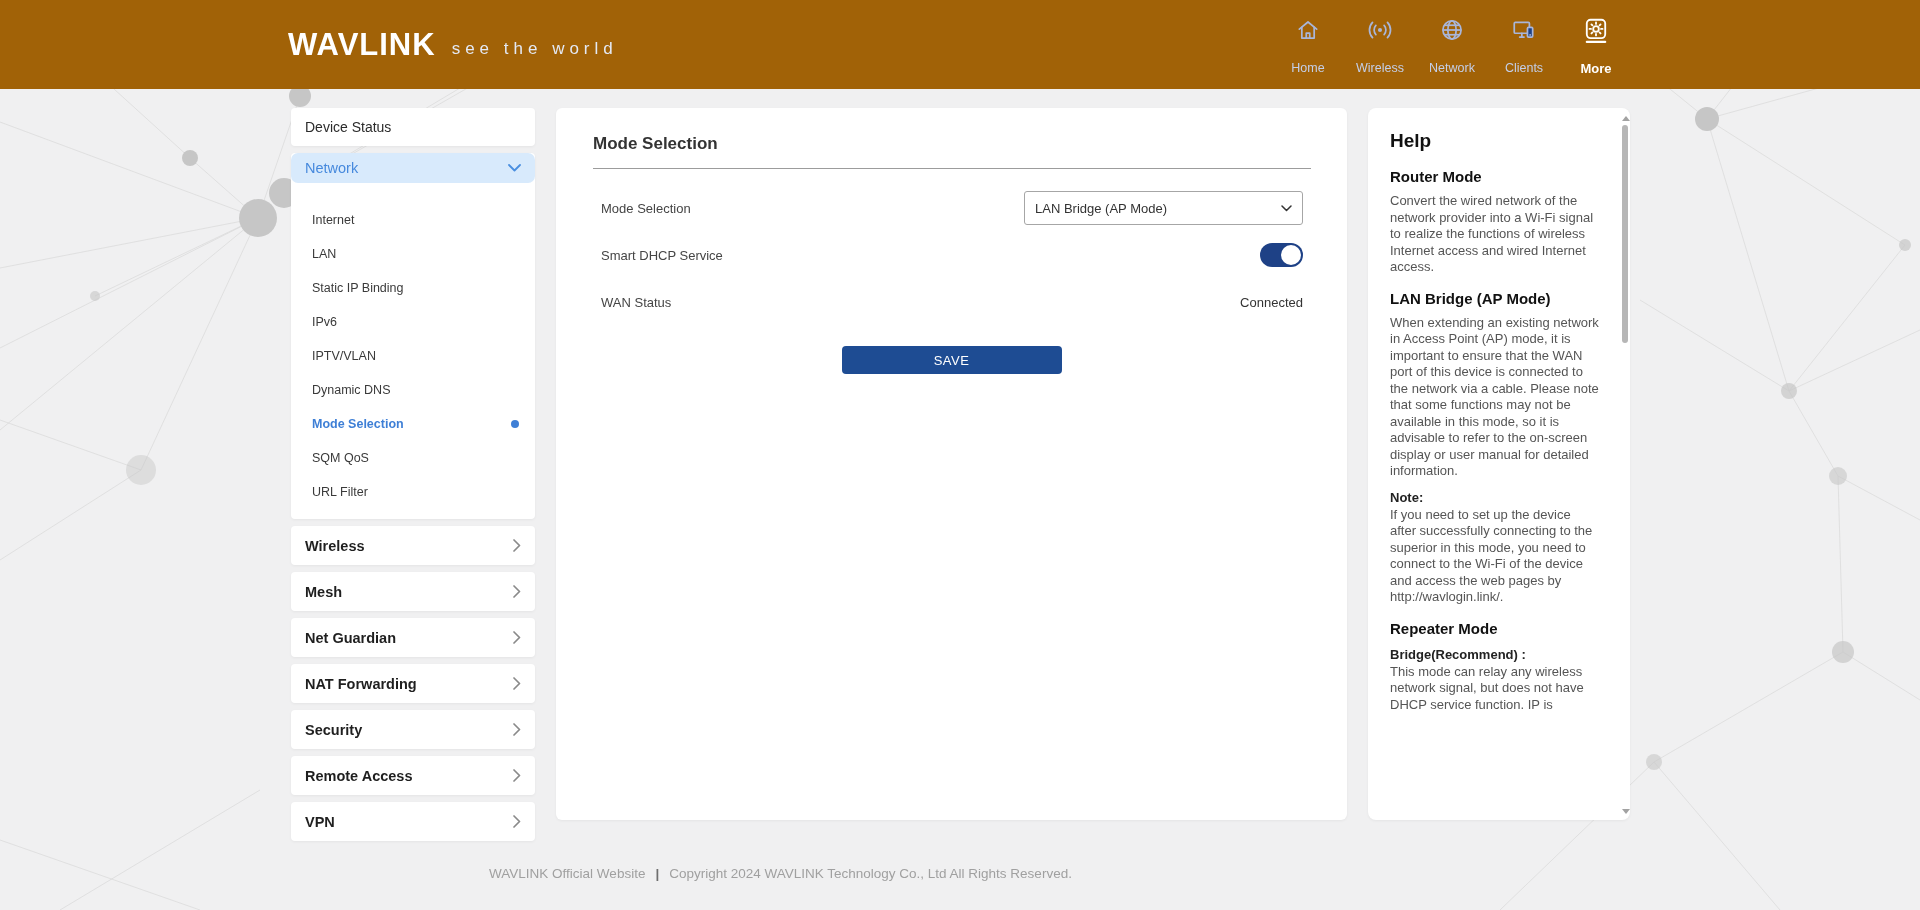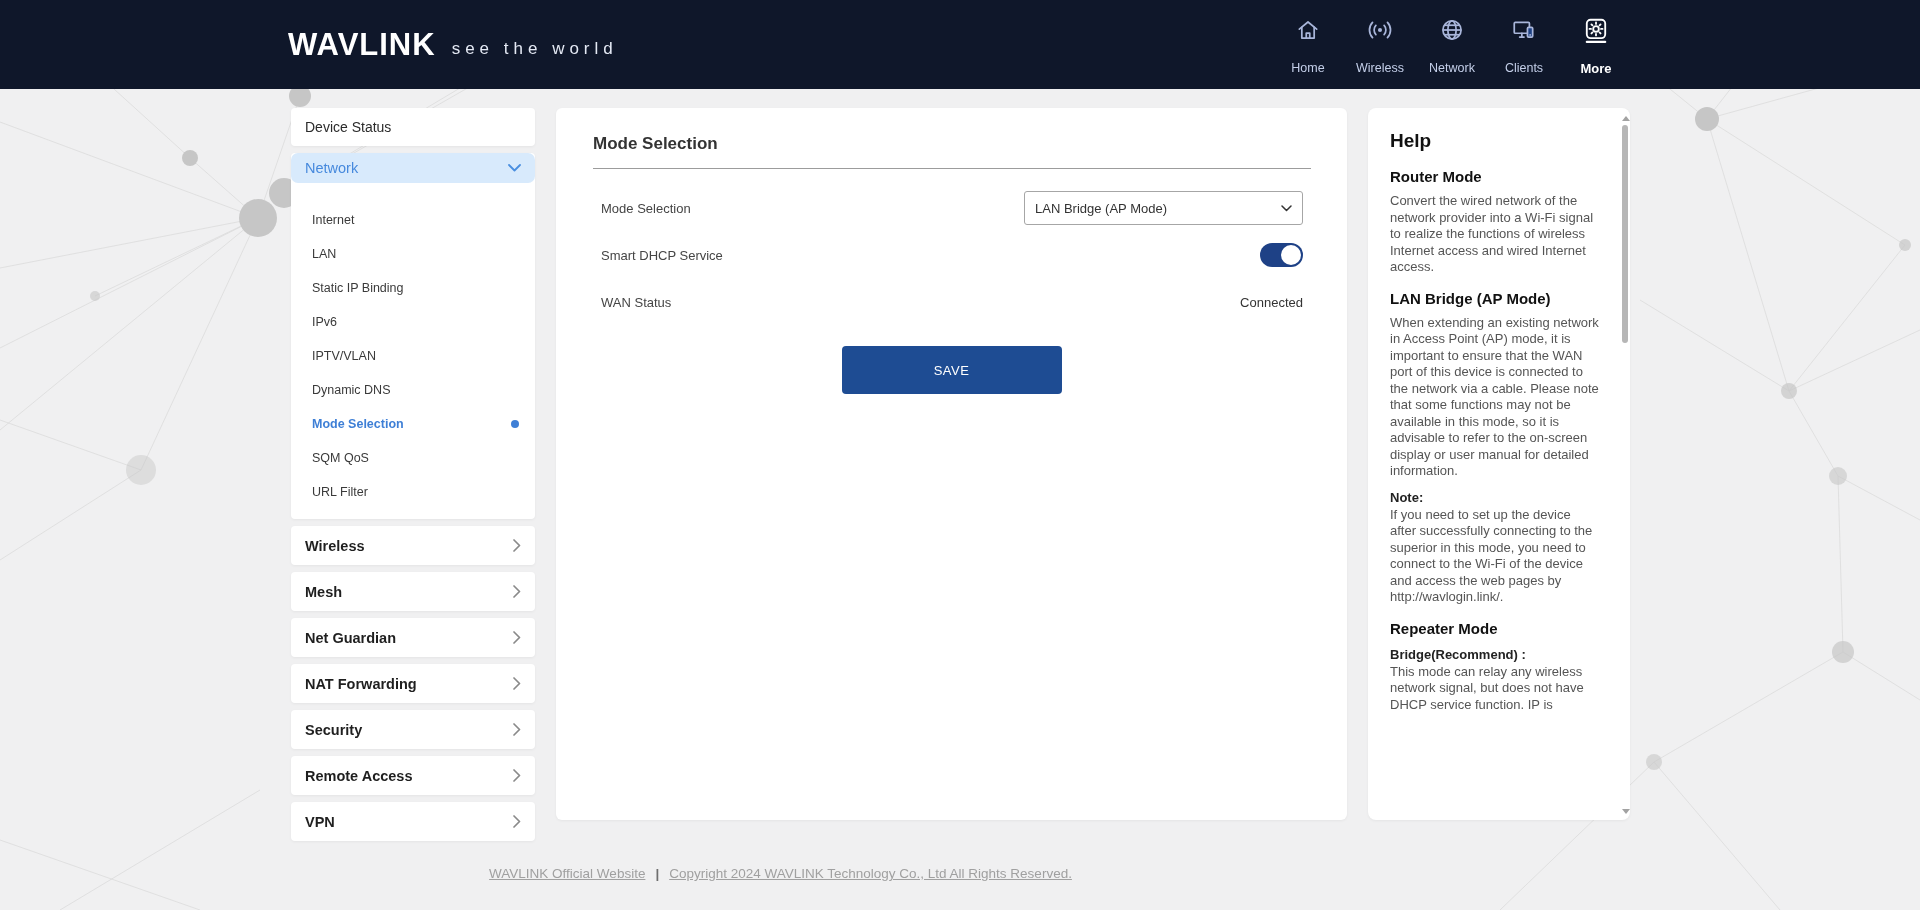--- a/index.html
+++ b/index.html
@@ -7,21 +7,21 @@
     width:1920px;height:910px;position:relative;overflow:hidden;
     background:#f0f0f1;
     font-family:"Liberation Sans", sans-serif;
     -webkit-font-smoothing:antialiased;
   }
   
   .bg-pattern{position:absolute;inset:0;z-index:0;pointer-events:none;}
   
   .navbar{
     position:absolute;top:0;left:0;width:1920px;height:89px;
-    background:#0f172a;z-index:5;
+    background:#a16207;z-index:5;
   }
   .logo{position:absolute;left:288px;top:0;height:89px;display:flex;align-items:center;}
   .logo .brand{
     color:#ffffff;font-size:31px;font-weight:800;letter-spacing:1px;
   }
   .logo .tagline{
     color:#e4e9f4;font-size:17px;font-weight:300;letter-spacing:5px;margin-left:16px;margin-top:8px;
   }
   .nav{
     position:absolute;right:292px;top:14px;display:flex;gap:8px;
@@ -85,21 +85,21 @@
   .select-box .sel-text{font-size:13px;color:#333333;}
   .select-box .sel-chev{margin-left:auto;display:flex;align-items:center;}
   .toggle{
     width:43px;height:24px;border-radius:13px;background:#1e4186;position:relative;cursor:pointer;
   }
   .toggle .knob{
     position:absolute;top:2px;right:2px;width:20px;height:20px;border-radius:50%;background:#ffffff;
   }
   .status-text{font-size:13px;color:#333333;}
   .save-btn{
-    display:block;margin:27px auto 0 auto;width:220px;height:48px;
+    display:block;margin:27px auto 0 auto;width:220px;height:28px;
     background:#1e4c93;color:#ffffff;border:none;border-radius:4px;
     font-size:13px;font-family:"Liberation Sans",sans-serif;letter-spacing:.5px;cursor:pointer;
   }
   
   .help{
     position:absolute;left:1368px;top:108px;width:262px;height:712px;
     border-radius:8px;overflow:hidden;
   }
   .help-inner{padding:16px 30px 0 22px;}
   .help-title{font-size:19px;font-weight:bold;color:#111111;margin:6px 0 16px 0;}
@@ -117,21 +117,21 @@
     border-left:4px solid transparent;border-right:4px solid transparent;
     border-top:5px solid #a2a2a2;cursor:pointer;
   }
   .hs-thumb{
     position:absolute;top:9px;left:1px;width:6px;height:218px;
     background:#b6b6b6;border-radius:3px;cursor:pointer;
   }
   
   .footer{
     position:absolute;left:0;top:866px;width:1561px;display:flex;justify-content:center;
-    align-items:center;gap:10px;font-size:13.5px;color:#a0a0a0;z-index:2;text-decoration:underline;
+    align-items:center;gap:10px;font-size:13.5px;color:#a0a0a0;z-index:2;
   }
   .footer .sep{color:#6f6f6f;font-weight:bold;}
   .footer .site{cursor:pointer;}
 </style>
 </head>
 <body>
 
 <svg class="bg-pattern" width="1920" height="910" viewBox="0 0 1920 910">
   <g stroke="#d9d9d9" stroke-width="1" stroke-opacity="0.7" fill="none">
     <path d="M258 218 L0 122"></path>

